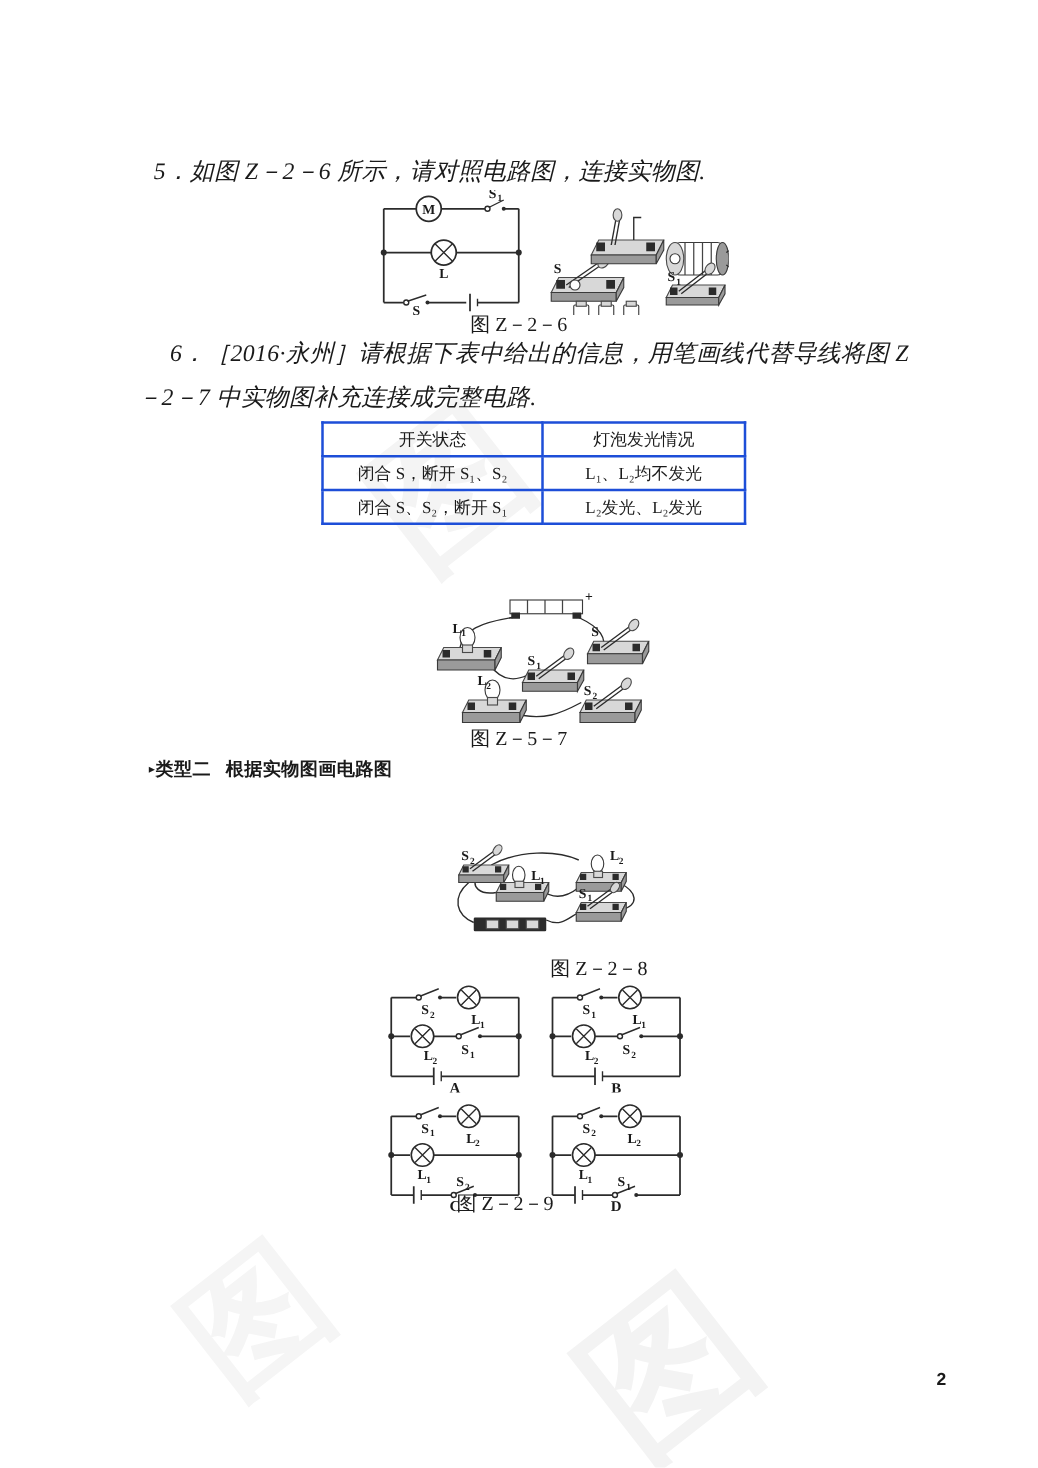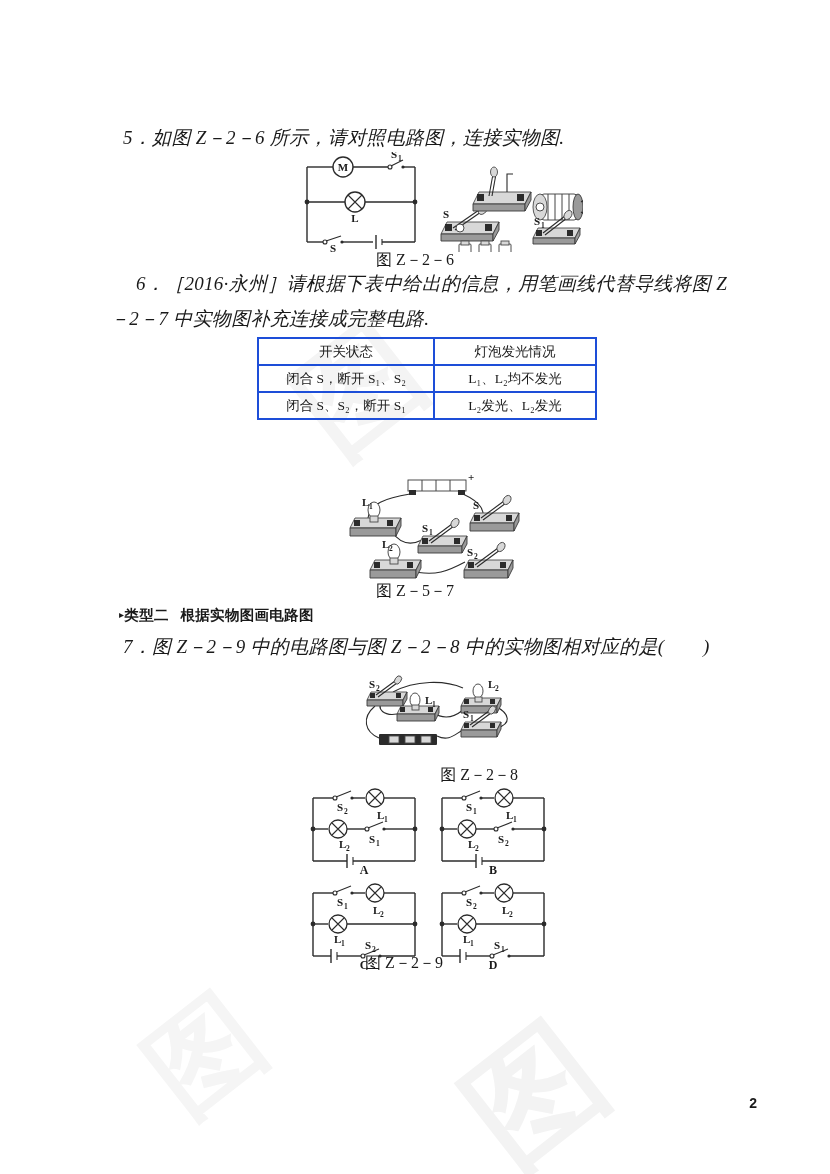--- a/index.html
+++ b/index.html
@@ -308,21 +308,20 @@
         <text class="lbl-s" x="144" y="89">2</text>
       </g>
     </svg>
   </div>
 
   <div class="fig-cap" style="left:315px; top:581px;">图 Z－5－7</div>
 
   <div class="type-head">
     <span class="tri">▸</span><span>类型二</span>&nbsp;&nbsp;&nbsp;<span>根据实物图画电路图</span>
   </div>
-  <div class="qtext q7">7．图 Z－2－9 中的电路图与图 Z－2－8 中的实物图相对应的是(　　)</div>
 
   <div class="fig" style="left:345px; top:666px;">
     <svg width="185" height="95" viewBox="0 0 185 95">
 
       <path class="ln2" d="M48 26 C70 14, 100 14, 118 22"></path>
       <path class="ln2" d="M38 34 C30 44, 40 50, 52 48"></path>
       <path class="ln2" d="M88 46 C98 54, 108 52, 118 44"></path>
       <path class="ln2" d="M30 40 C16 52, 20 66, 34 72"></path>
       <path class="ln2" d="M92 70 C104 76, 110 68, 118 64"></path>
       <path class="ln2" d="M150 40 C166 48, 166 58, 152 62"></path>

